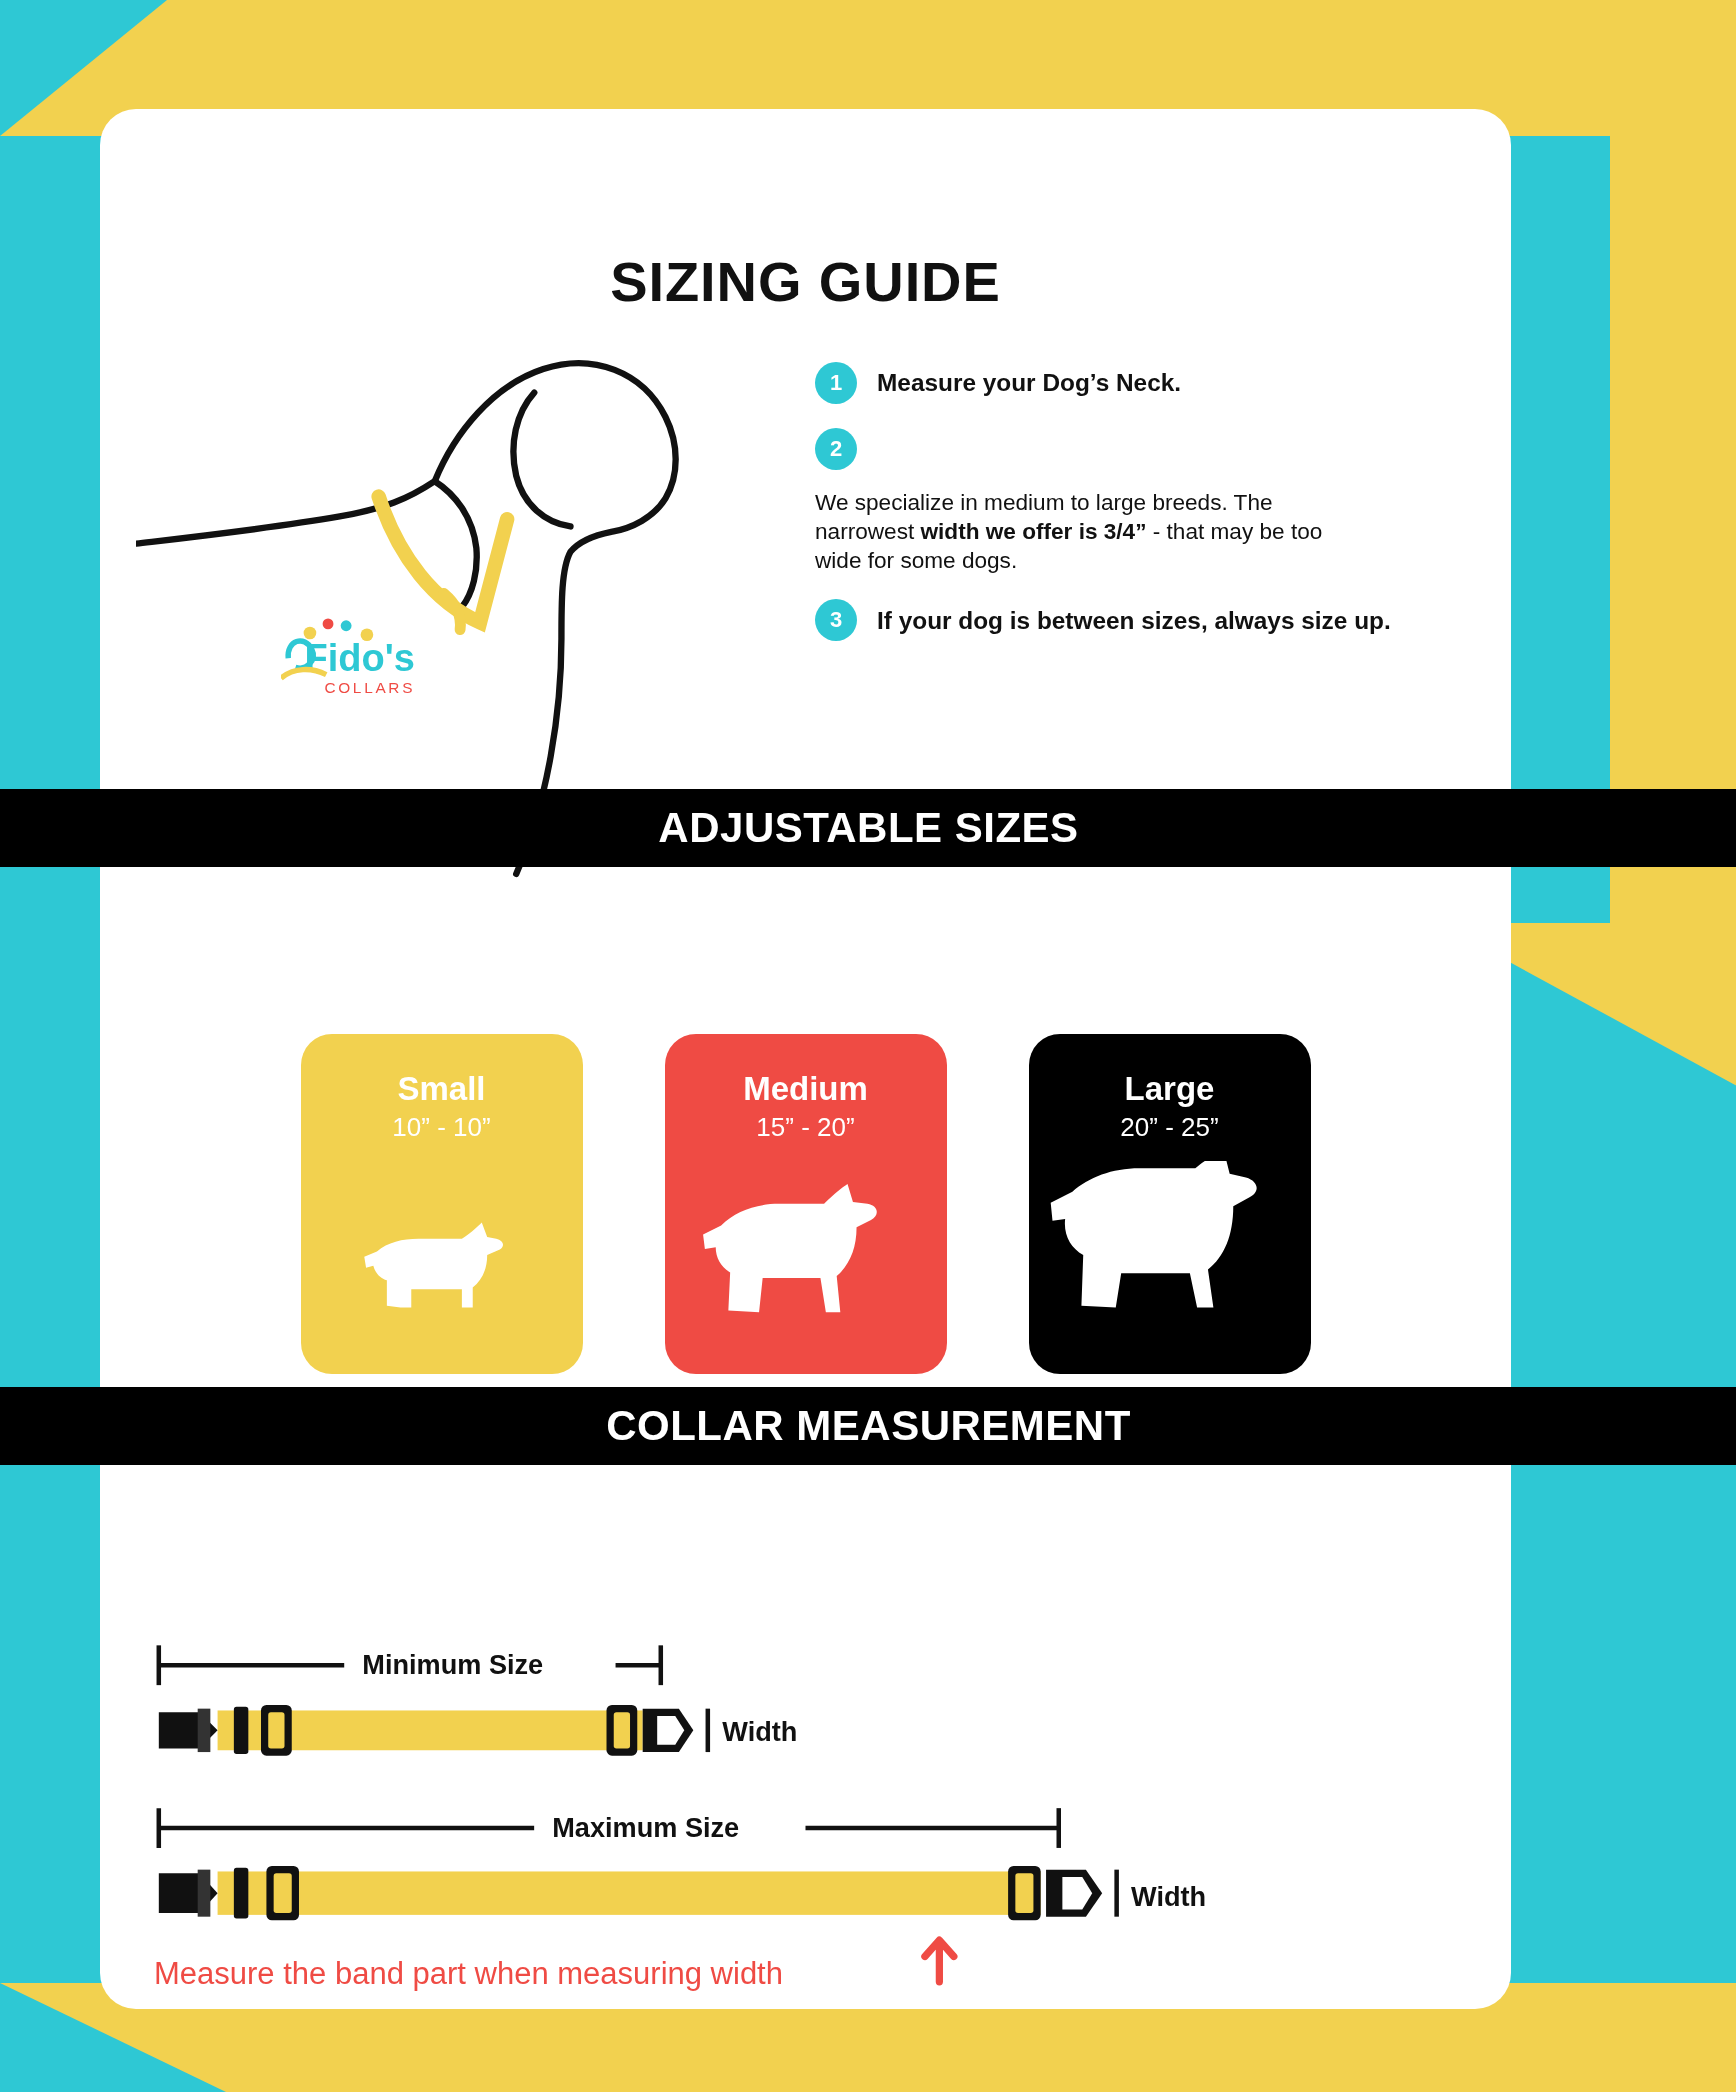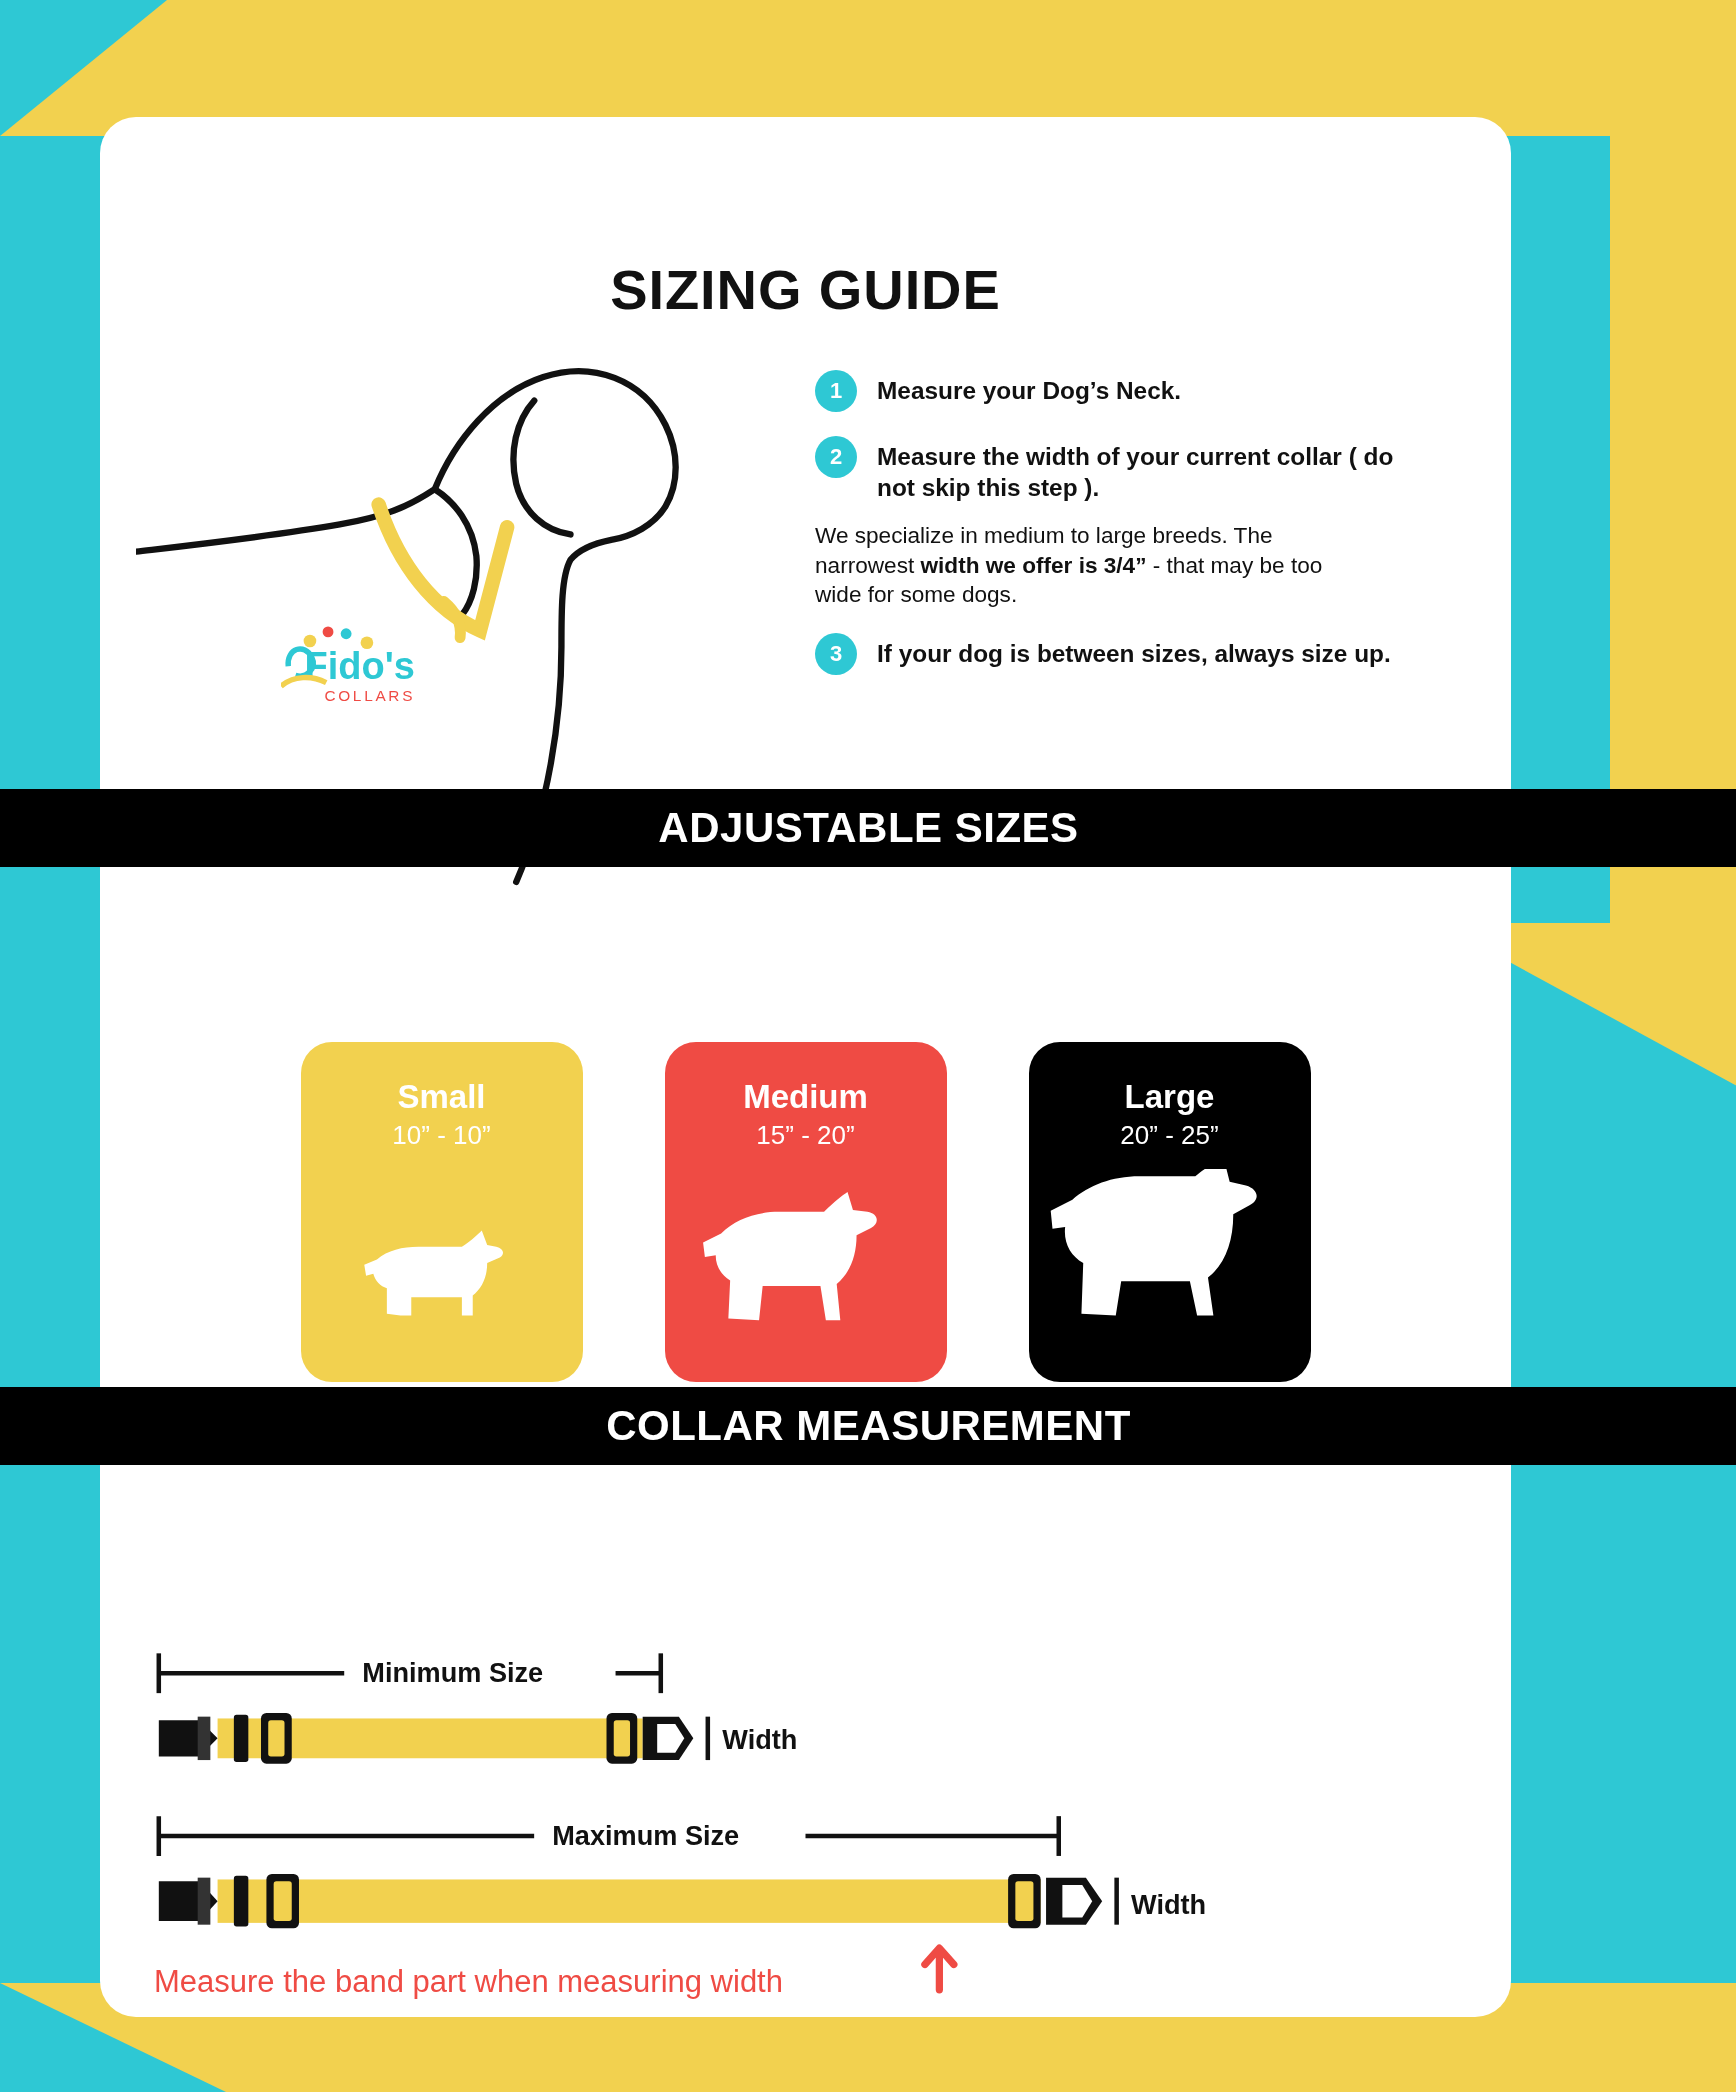--- a/index.html
+++ b/index.html
@@ -34,21 +34,21 @@
     background:#f2d14f;
   }
   .bg-bottom-tri{
     position:absolute;bottom:0;left:0;width:0;height:0;
     border-bottom:109px solid #2ec8d4;
     border-right:226px solid transparent;
   }
 
   
   .card{
-    position:absolute;left:100px;top:117px;width:1411px;height:1900px;
+    position:absolute;left:100px;top:109px;width:1411px;height:1900px;
     background:#ffffff;border-radius:36px;overflow:hidden;
   }
 
   
   .band{
     position:absolute;left:0;width:1737px;height:78px;background:#000;
     display:flex;align-items:center;justify-content:center;
   }
   .band span{
     color:#fff;font-size:42px;font-weight:bold;letter-spacing:0.5px;
@@ -147,21 +147,20 @@
 
   <div class="steps">
 
     <div class="step">
       <div class="num">1</div>
       <div class="step-text">Measure your Dog’s Neck.</div>
     </div>
 
     <div class="step">
       <div class="num">2</div>
-      <div class="step-text">Measure the width of your current collar ( do not skip this step ).</div>
     </div>
 
     <div class="note">
       <span>We specialize in medium to large breeds. The narrowest </span><b>width we offer is 3/4”</b><span> - that may be too wide for some dogs.</span>
     </div>
 
     <div class="step">
       <div class="num">3</div>
       <div class="step-text">If your dog is between sizes, always size up.</div>
     </div>

